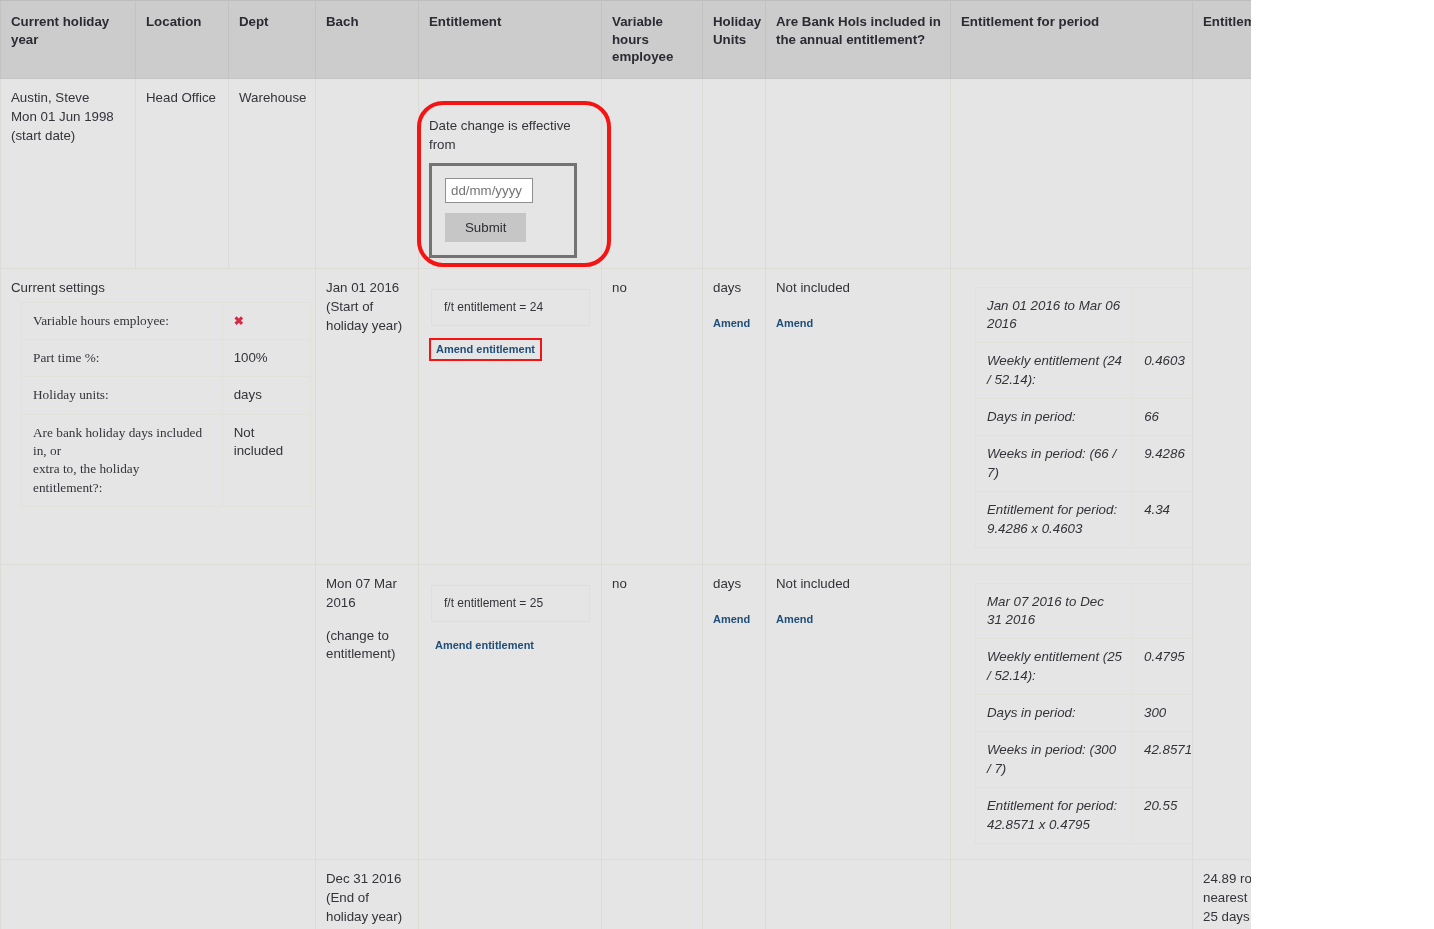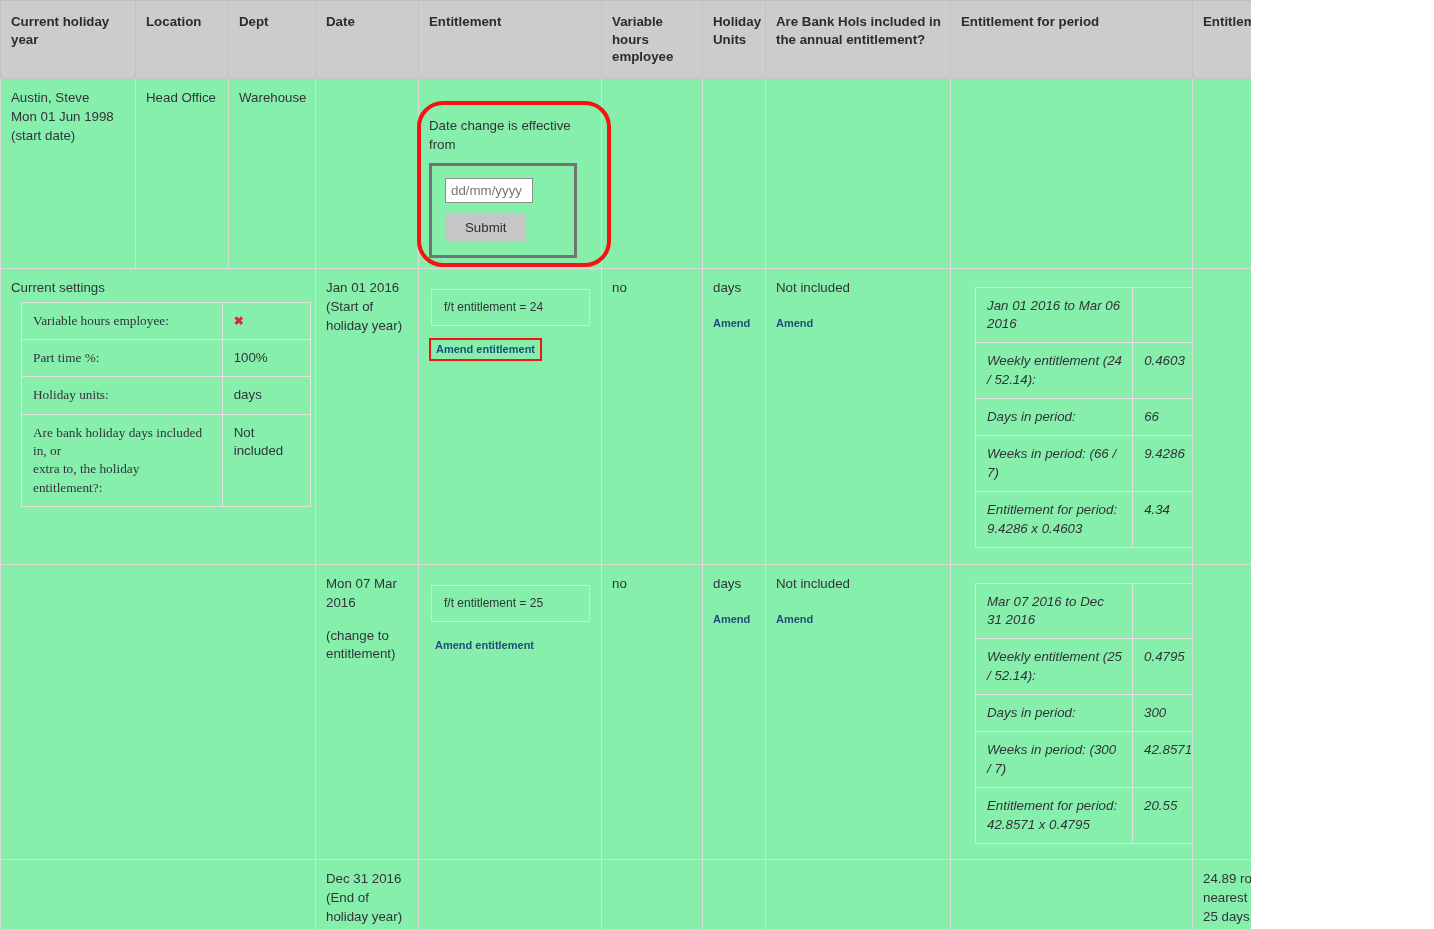--- a/index.html
+++ b/index.html
@@ -33,21 +33,21 @@
     padding: 12px 9px 12px 10px;
     border: 1px solid #c2c2c2;
     border-top: 1px solid #bdbdbd;
     line-height: 1.33;
   }
   table.grid > tbody > tr > td {
     vertical-align: top;
     padding: 10px 9px 10px 10px;
     border: 1px solid #dcdcd6;
     line-height: 1.42;
-    background: #86efac;
+    background: #e5e5e5;
   }
   tr.alt > td { background: #e7e7e7; border-color: #dadada; }
 
   
   table.sub {
     border-collapse: collapse;
     width: 100%;
     font-size: 13.3px;
     margin-top: 4px;
   }
@@ -158,21 +158,21 @@
         <col style="width:185px">
         <col style="width:242px">
     <col style="width:176px">
         <col style="width:66px">
   </colgroup>
   <thead>
     <tr>
       <th>Current holiday year</th>
       <th>Location</th>
       <th>Dept</th>
-      <th>Date</th>
+      <th>Bach</th>
       <th>Entitlement</th>
       <th>Variable hours employee</th>
       <th>Holiday Units</th>
       <th>Are Bank Hols included in the annual entitlement?</th>
       <th>Entitlement for period</th>
       <th>Entitlement for the year</th>
       <th></th>
     </tr>
   </thead>
   <tbody>

